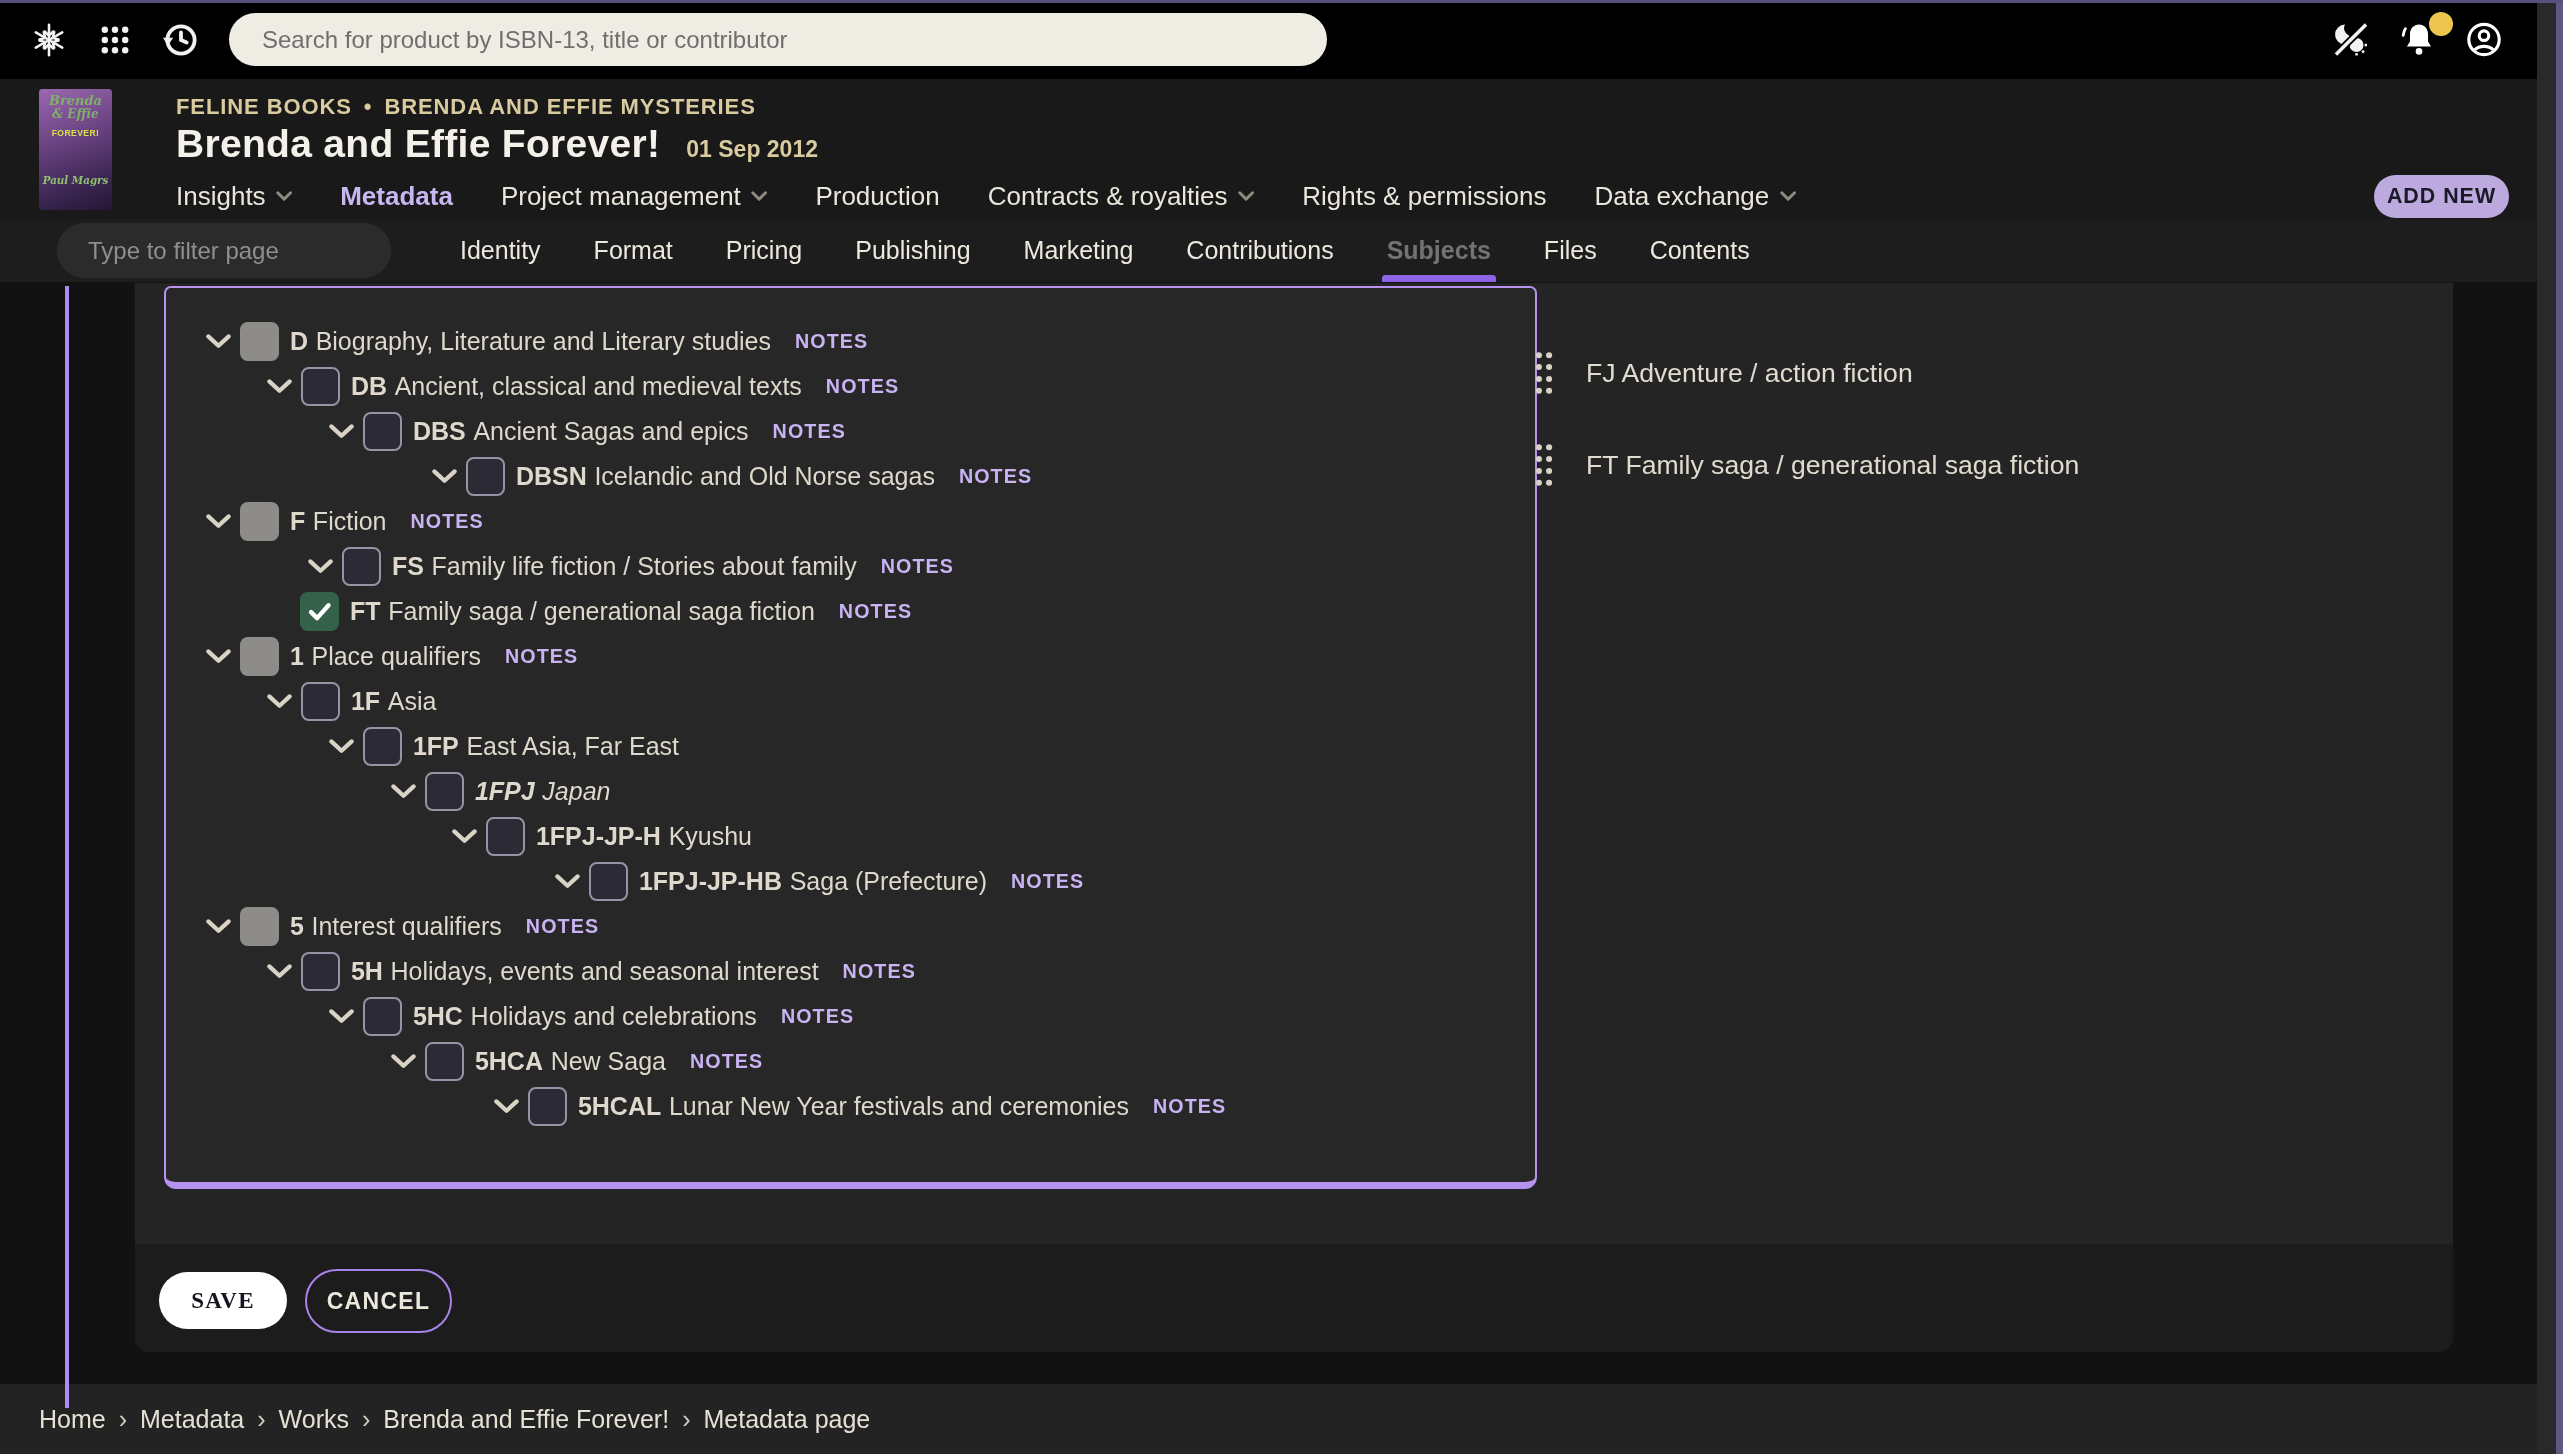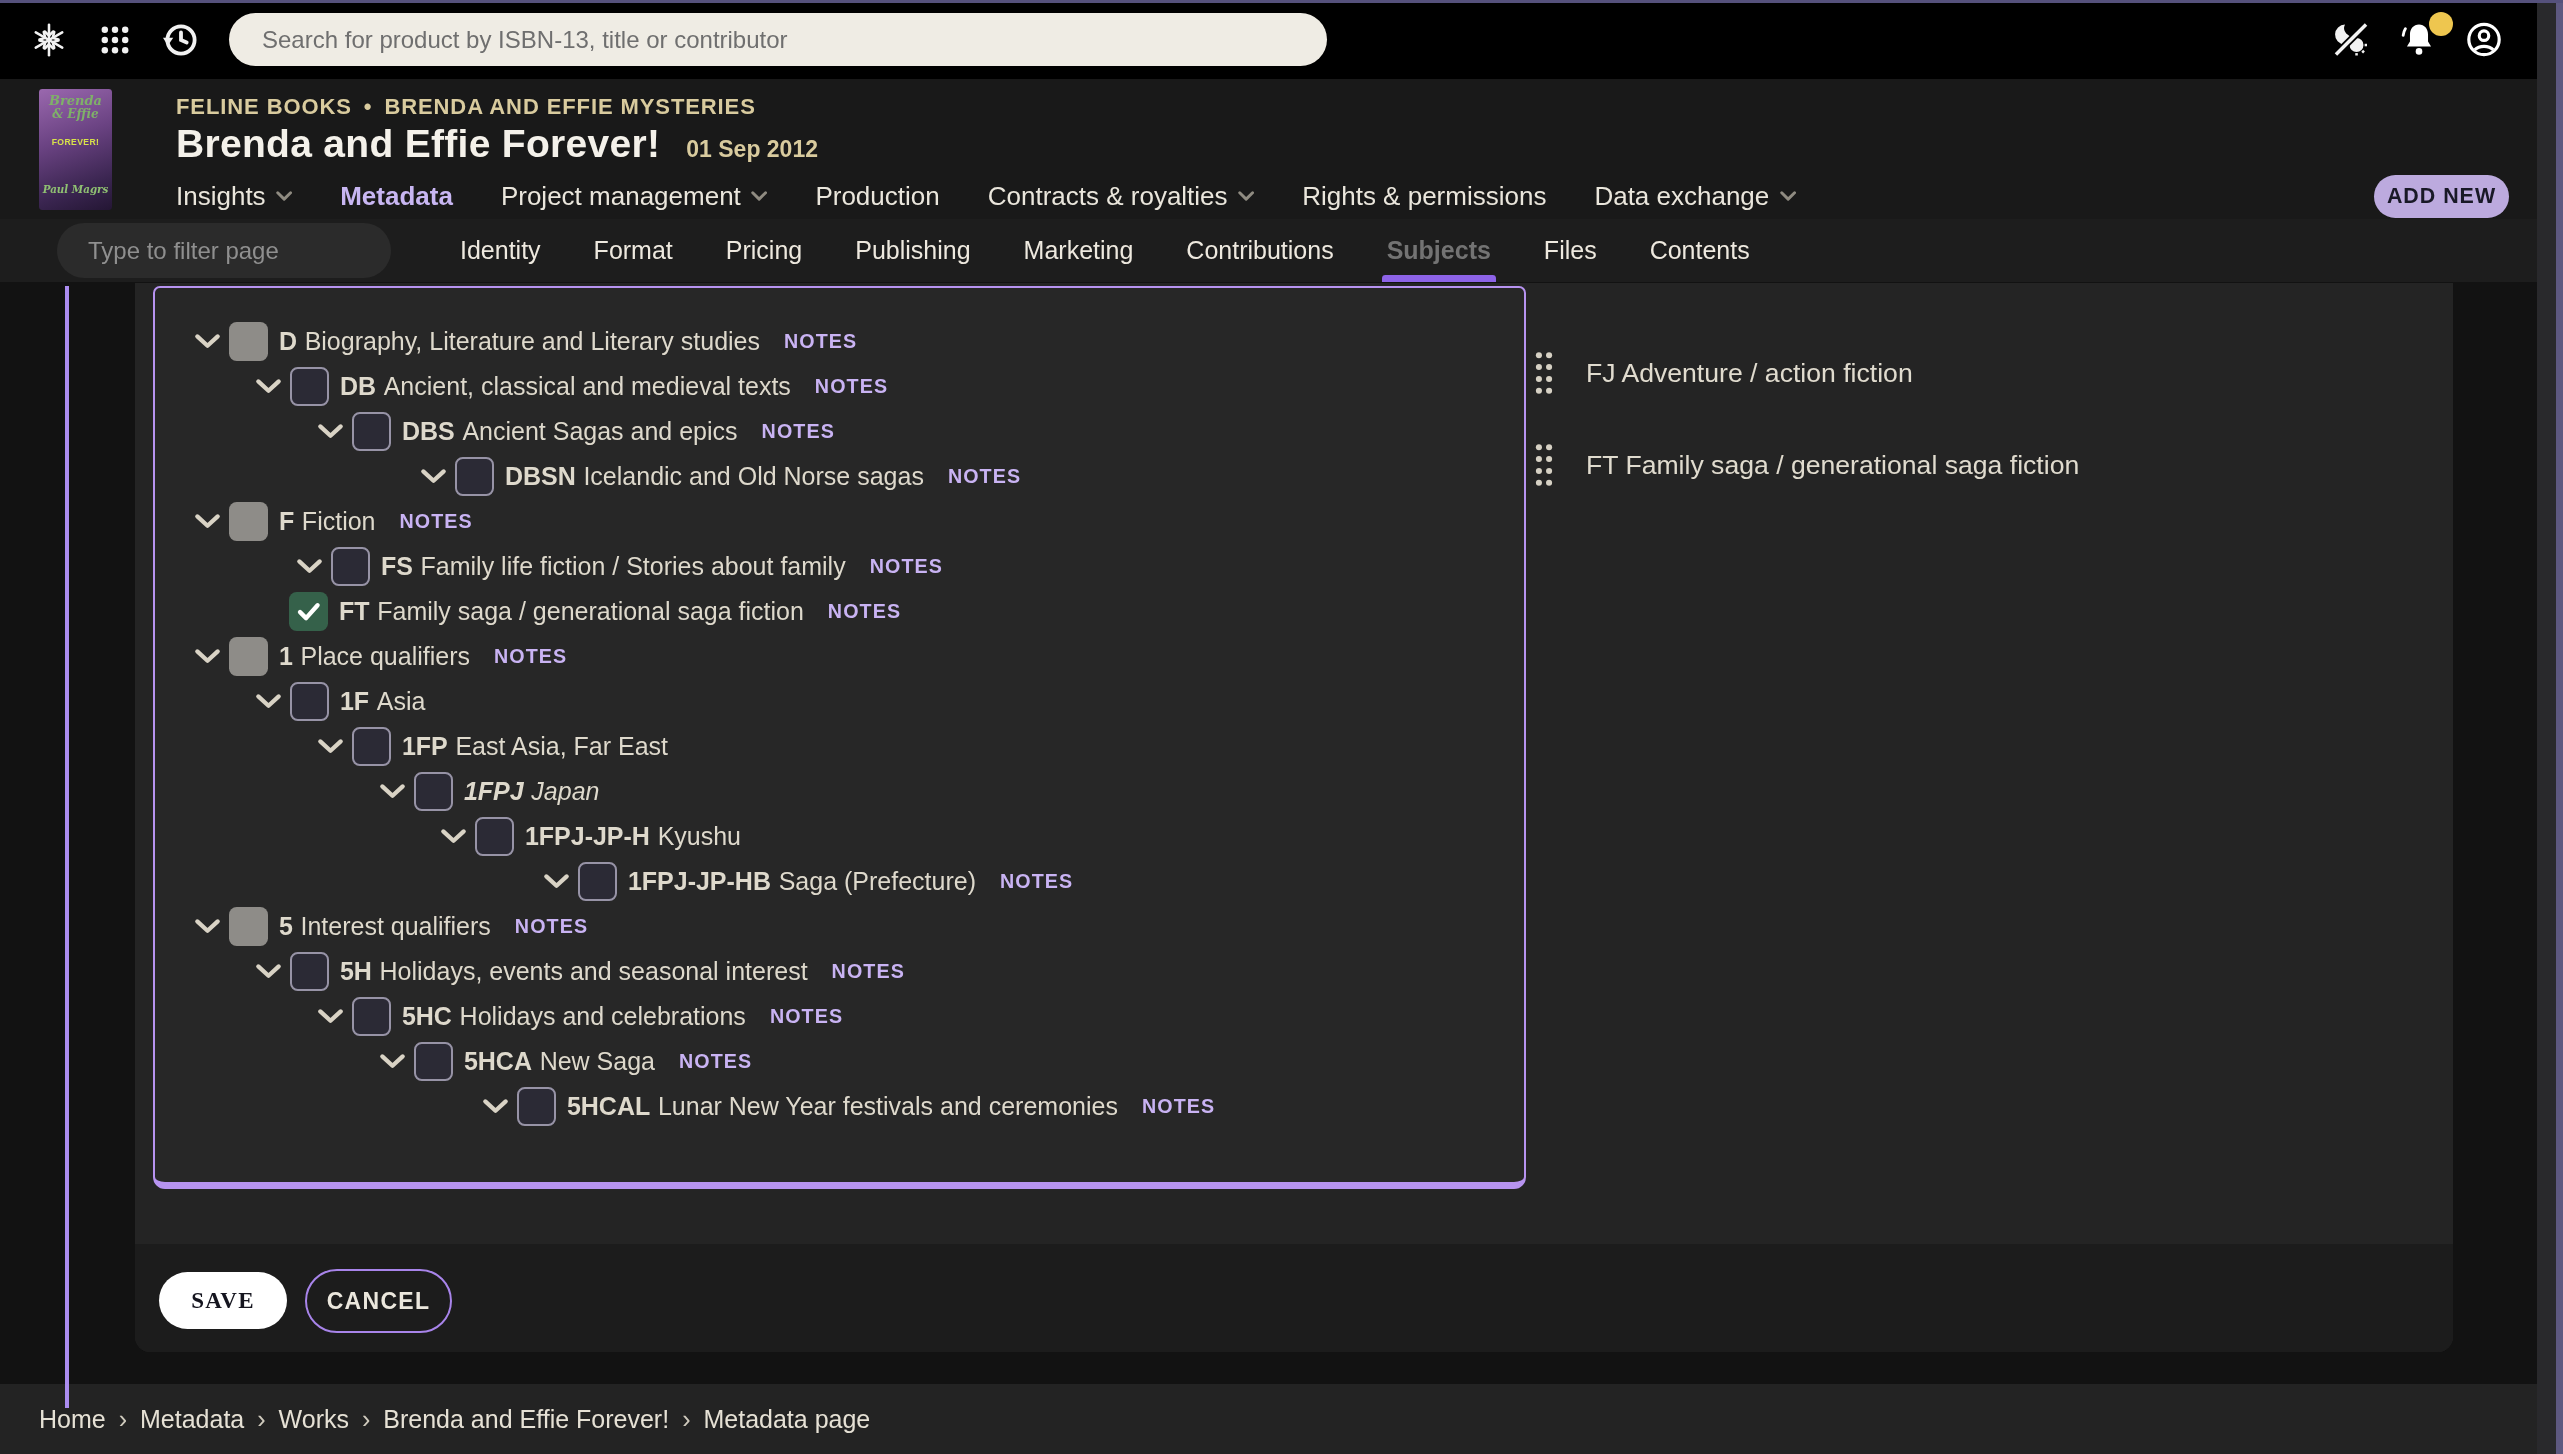--- a/index.html
+++ b/index.html
@@ -25,21 +25,21 @@
 
   
   .header { left:0; top:79px; width:2563px; height:140px; background:#191919; }
   .cover { position:absolute; left:39px; top:10.3px; width:73px; height:121px; border-radius:3.4px;
            background:linear-gradient(160deg,#9a68ae 0%,#6b4383 40%,#3a2550 78%,#241634 100%);
            overflow:hidden; text-align:center; }
   .cover .c1 { font-family:"DejaVu Serif",serif; font-style:italic; font-weight:700;
                color:#7fb069; font-size:13px; line-height:13.7px; padding-top:5.1px; }
   .cover .c2 { font-family:"DejaVu Serif",serif; font-style:italic; font-weight:700;
                color:#7fb069; font-size:12px; line-height:13px; }
-  .cover .c3 { color:#d8e24a; font-size:8.6px; font-weight:700; letter-spacing:0.4px; margin-top:16px; }
+  .cover .c3 { color:#d8e24a; font-size:8.6px; font-weight:700; letter-spacing:0.4px; margin-top:7px; }
   .cover .c4 { font-family:"DejaVu Serif",serif; font-style:italic; font-weight:700;
                color:#8fc072; font-size:10.3px; margin-top:36px; }
   .imprint-line { position:absolute; left:176px; top:15.4px; font-size:22px; font-weight:700;
                   letter-spacing:0.9px; color:#d9cb9e; display:flex; gap:12px; }
   .title-row { position:absolute; left:176px; top:43px; display:flex; align-items:baseline; }
   .book-title { font-size:39px; font-weight:700; color:#f4f1ea; letter-spacing:0.3px; }
   .pub-date { font-size:23px; font-weight:700; color:#d9cb9e; margin-left:26px; }
   .nav-row { position:absolute; left:176px; top:96px; height:43px; display:flex;
              align-items:center; gap:48px; }
   .nav-item { position:relative; display:flex; align-items:center; gap:10.3px; font-size:26px;
@@ -63,21 +63,21 @@
   .tab { position:relative; height:63px; display:flex; align-items:center; font-size:25px;
          color:#eee9df; cursor:pointer; white-space:nowrap; }
   .tab.active { color:#737373; font-weight:700; }
   .tab.active::after { content:""; position:absolute; left:-5.1px; right:-5.1px; bottom:0;
          height:6.9px; border-radius:3.4px 3.4px 0 0; background:#8d63e8; }
 
   
   .left-accent { left:65px; top:286px; width:4.3px; height:1122px; background:#ab8cf0; z-index:6; }
   .card { left:135px; top:283px; width:2318px; height:1069px; background:#242424;
           border-radius:0 0 15.4px 15.4px; }
-  .panel { position:absolute; left:18px; top:3.4px; width:1373px; height:903px;
+  .panel { position:absolute; left:29px; top:3.4px; width:1373px; height:903px;
            background:#272727; border:2.6px solid #b793f0; border-bottom-width:7.7px;
            border-radius:6.9px 6.9px 12px 12px; overflow:hidden; }
   .tree { padding-top:31px; }
   .tree-row { display:flex; align-items:center; height:45px; }
   .chev { width:29px; height:17px; flex:none; display:flex; align-items:center; cursor:pointer; }
   .cb { width:39px; height:39px; border-radius:7.7px; flex:none; margin-left:6.9px; cursor:pointer;
         display:flex; align-items:center; justify-content:center; }
   .cb.unchecked { background:#2b2a35; border:2.6px solid #9793a6; }
   .cb.parent { background:#8e8c88; }
   .cb.checked { background:#35614a; }

